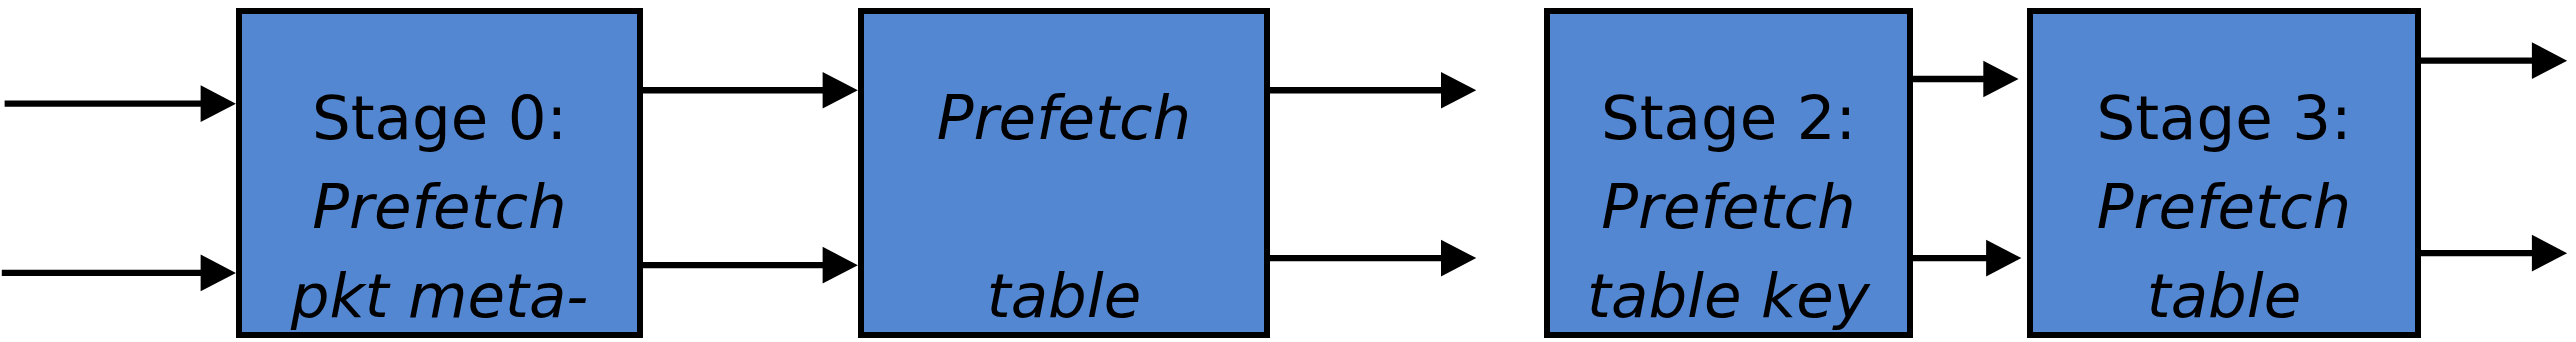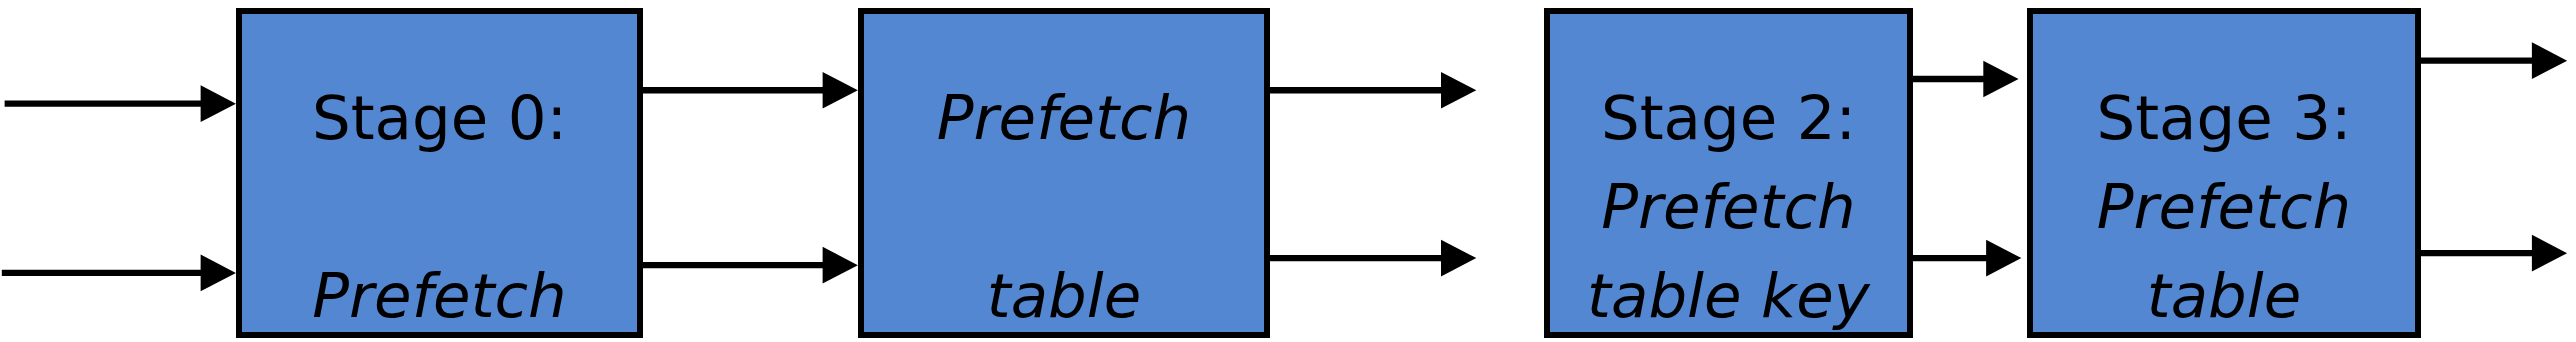--- a/index.html
+++ b/index.html
@@ -92,20 +92,21 @@
       </g>
       <g>
         <line x1="3396" y1="359" x2="3596" y2="359" stroke="#000000" stroke-width="9"></line>
         <polygon points="3590,333 3640,359 3590,385" fill="#000000"></polygon>
       </g>
     </svg>
 
   <div class="stage-box box-0" style="background: rgb(84, 135, 209); border-color: rgb(0, 0, 0); color: rgb(0, 0, 0);">
     <div class="line stage-title">Stage 0:</div>
     <div class="line stage-subtitle">Prefetch</div>
+    <div class="line stage-subtitle">pkt meta-</div>
   </div>
 
   <div class="stage-box box-1" style="background: rgb(84, 135, 209); border-color: rgb(0, 0, 0); color: rgb(0, 0, 0);">
     <div class="line stage-subtitle">Prefetch</div>
     <div class="line stage-subtitle">table</div>
   </div>
 
   <div class="stage-box box-2" style="background: rgb(84, 135, 209); border-color: rgb(0, 0, 0); color: rgb(0, 0, 0);">
     <div class="line stage-title">Stage 2:</div>
     <div class="line stage-subtitle">Prefetch</div>

